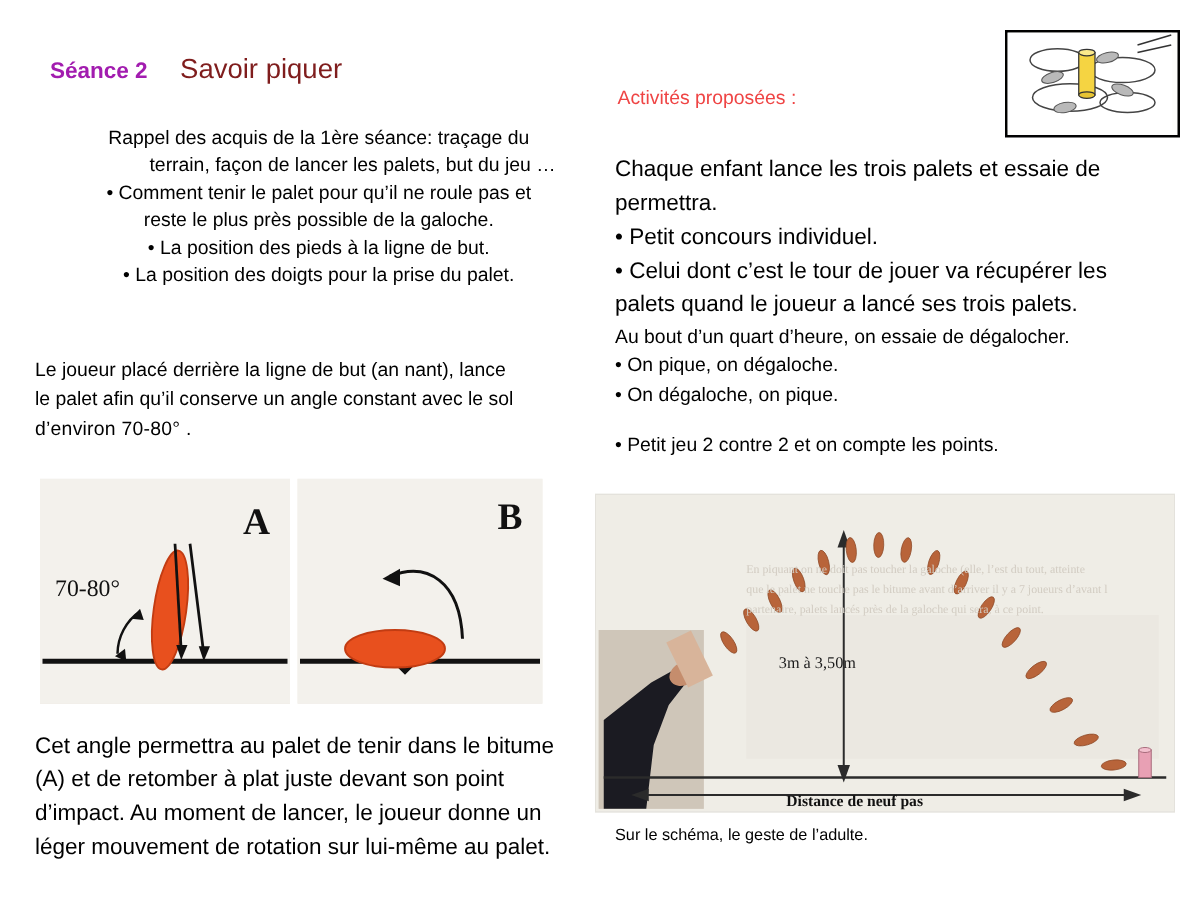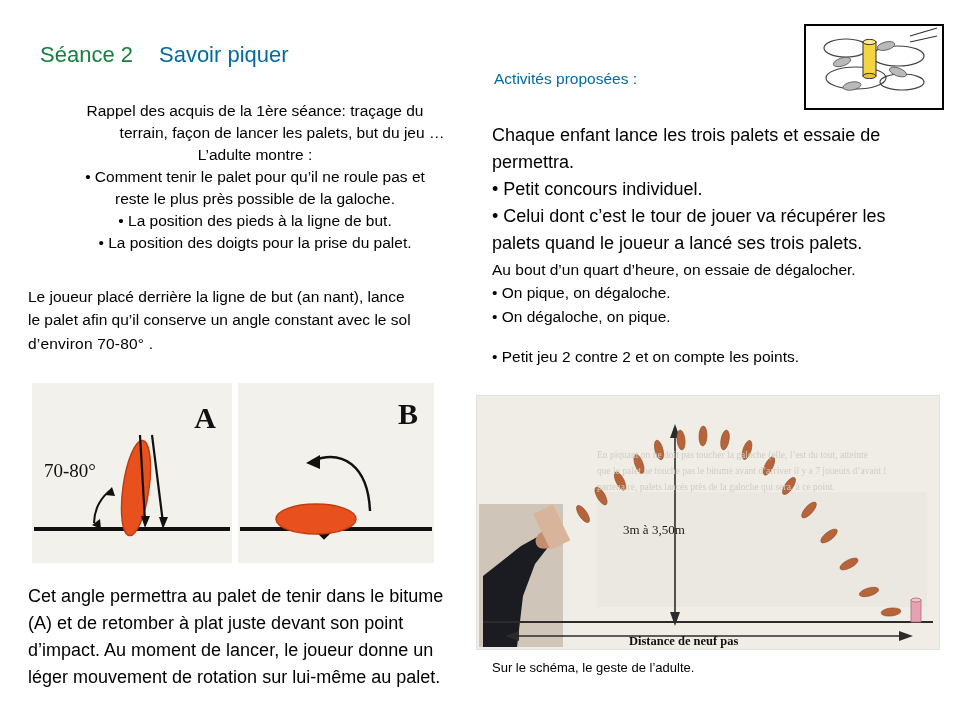--- a/index.html
+++ b/index.html
@@ -23,26 +23,26 @@
   
   #title-row {
     position: absolute;
     left: 40px;
     top: 42px;
     display: flex;
     align-items: baseline;
     gap: 26px;
   }
   #seance-label {
-    color: #15803d;
-    font-size: 22px;
-    font-weight: normal;
+    color: #a21caf;
+    font-size: 18px;
+    font-weight: bold;
   }
   #title-main {
-    color: #0369a1;
+    color: #7f1d1d;
     font-size: 22px;
   }
   
   #left-intro {
     position: absolute;
     left: 45px;
     top: 100px;
     width: 420px;
     font-size: 15.5px;
     line-height: 1.42;
@@ -67,21 +67,21 @@
     width: 450px;
     font-size: 18px;
     line-height: 1.5;
   }
   
   #activites-title {
     position: absolute;
     left: 494px;
     top: 70px;
     font-size: 15.5px;
-    color: #0369a1;
+    color: #ef4444;
     text-align: right;
   }
   #right-block-1 {
     position: absolute;
     left: 492px;
     top: 122px;
     width: 430px;
     font-size: 18px;
     line-height: 1.5;
   }
@@ -190,21 +190,20 @@
       <ellipse cx="63.5" cy="50" rx="6.5" ry="2.6" fill="#e7c433" stroke="#333" stroke-width="1"></ellipse>
 
       <line x1="104" y1="10" x2="131" y2="2" stroke="#333" stroke-width="1.2"></line>
       <line x1="104" y1="16" x2="131" y2="10" stroke="#333" stroke-width="1.2"></line>
     </svg>
   </div>
 
   <div id="left-intro">
     <div class="ln">Rappel des acquis de la 1ère séance: traçage du</div>
     <div class="ln ind">terrain, façon de lancer les palets, but du jeu …</div>
-    <div class="ln">L’adulte montre :</div>
     <div class="ln">• Comment tenir le palet pour qu’il ne roule pas et</div>
     <div class="ln">reste le plus près possible de la galoche.</div>
     <div class="ln">• La position des pieds à la ligne de but.</div>
     <div class="ln">• La position des doigts pour la prise du palet.</div>
   </div>
 
   <div id="left-joueur">
     <div class="ln">Le joueur placé derrière la ligne de but (an nant), lance</div>
     <div class="ln">le palet afin qu’il conserve un angle constant avec le sol</div>
     <div class="ln deg">d’environ 70-80°  .</div>

